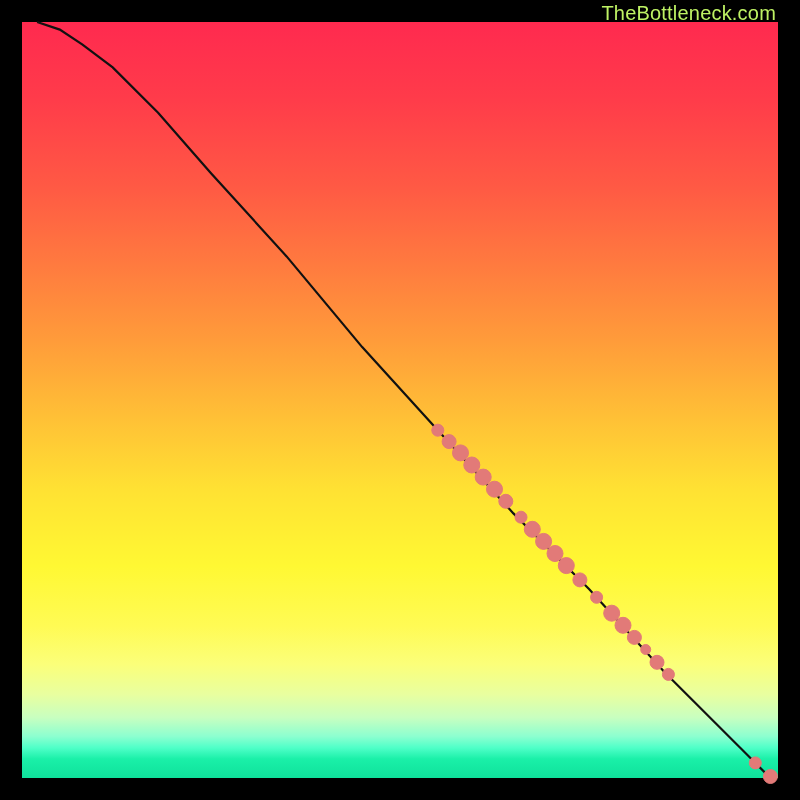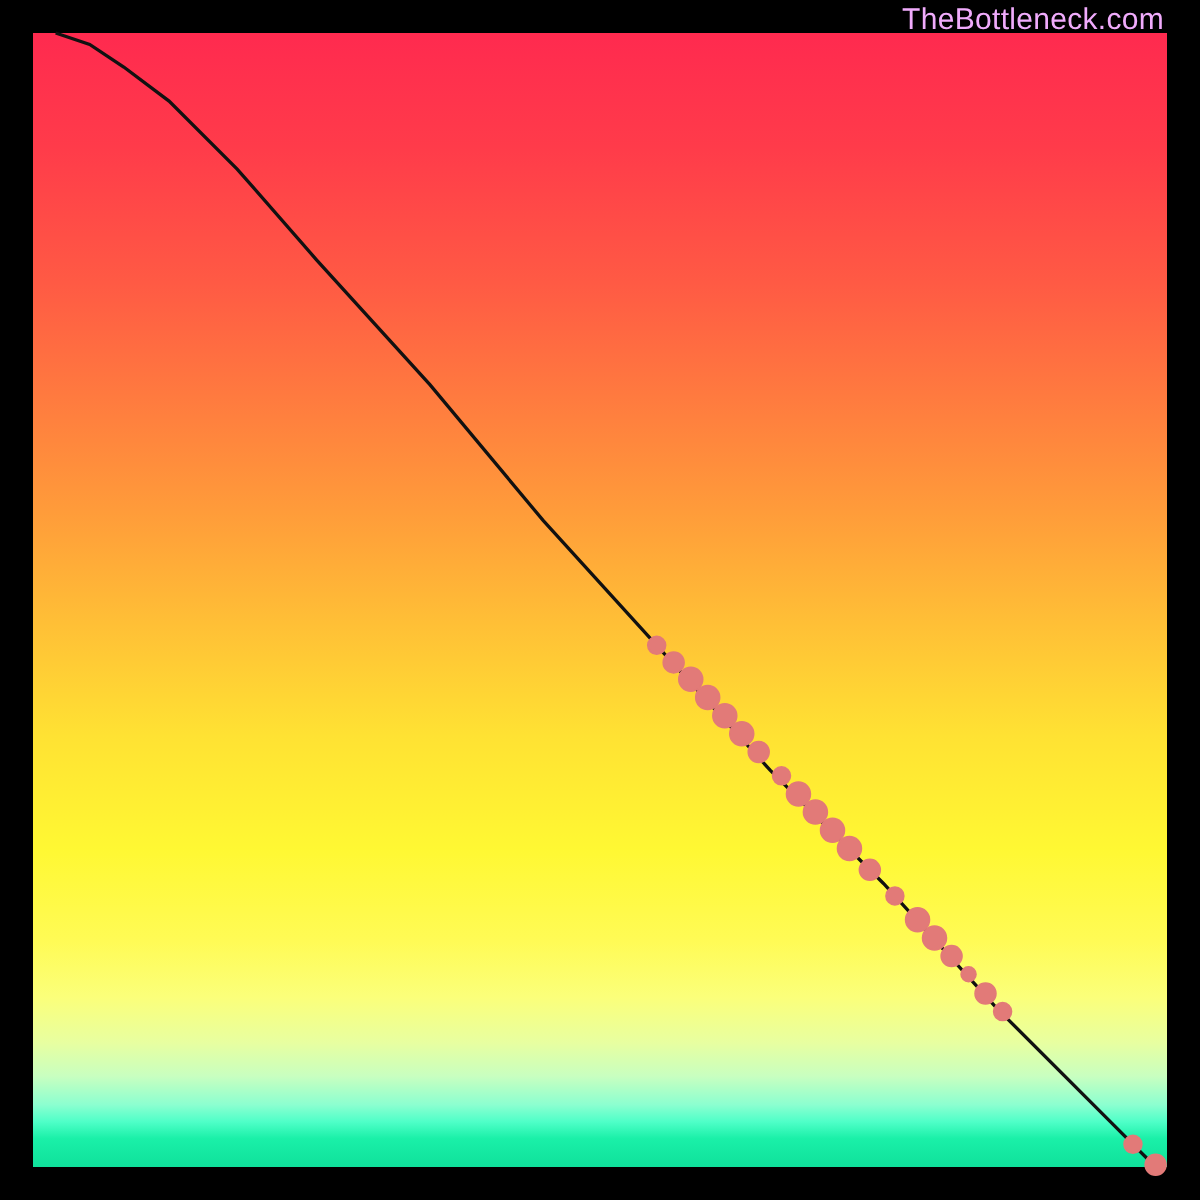--- a/index.html
+++ b/index.html
@@ -40,21 +40,21 @@
       #8cffd0 94.5%,
       #4fffc8 96%,
       #1af0a8 97.5%,
       #0fe19b 100%
     );
   }
   .watermark {
     position: absolute;
     top: 2px;
     right: 24px;
-    color: #f0abfc;
+    color: #bef264;
     font-size: 20px;
     font-weight: 500;
     letter-spacing: 0.2px;
     z-index: 10;
   }
   svg.curve {
     position: absolute;
     left: 0;
     top: 0;
     width: 756px;

